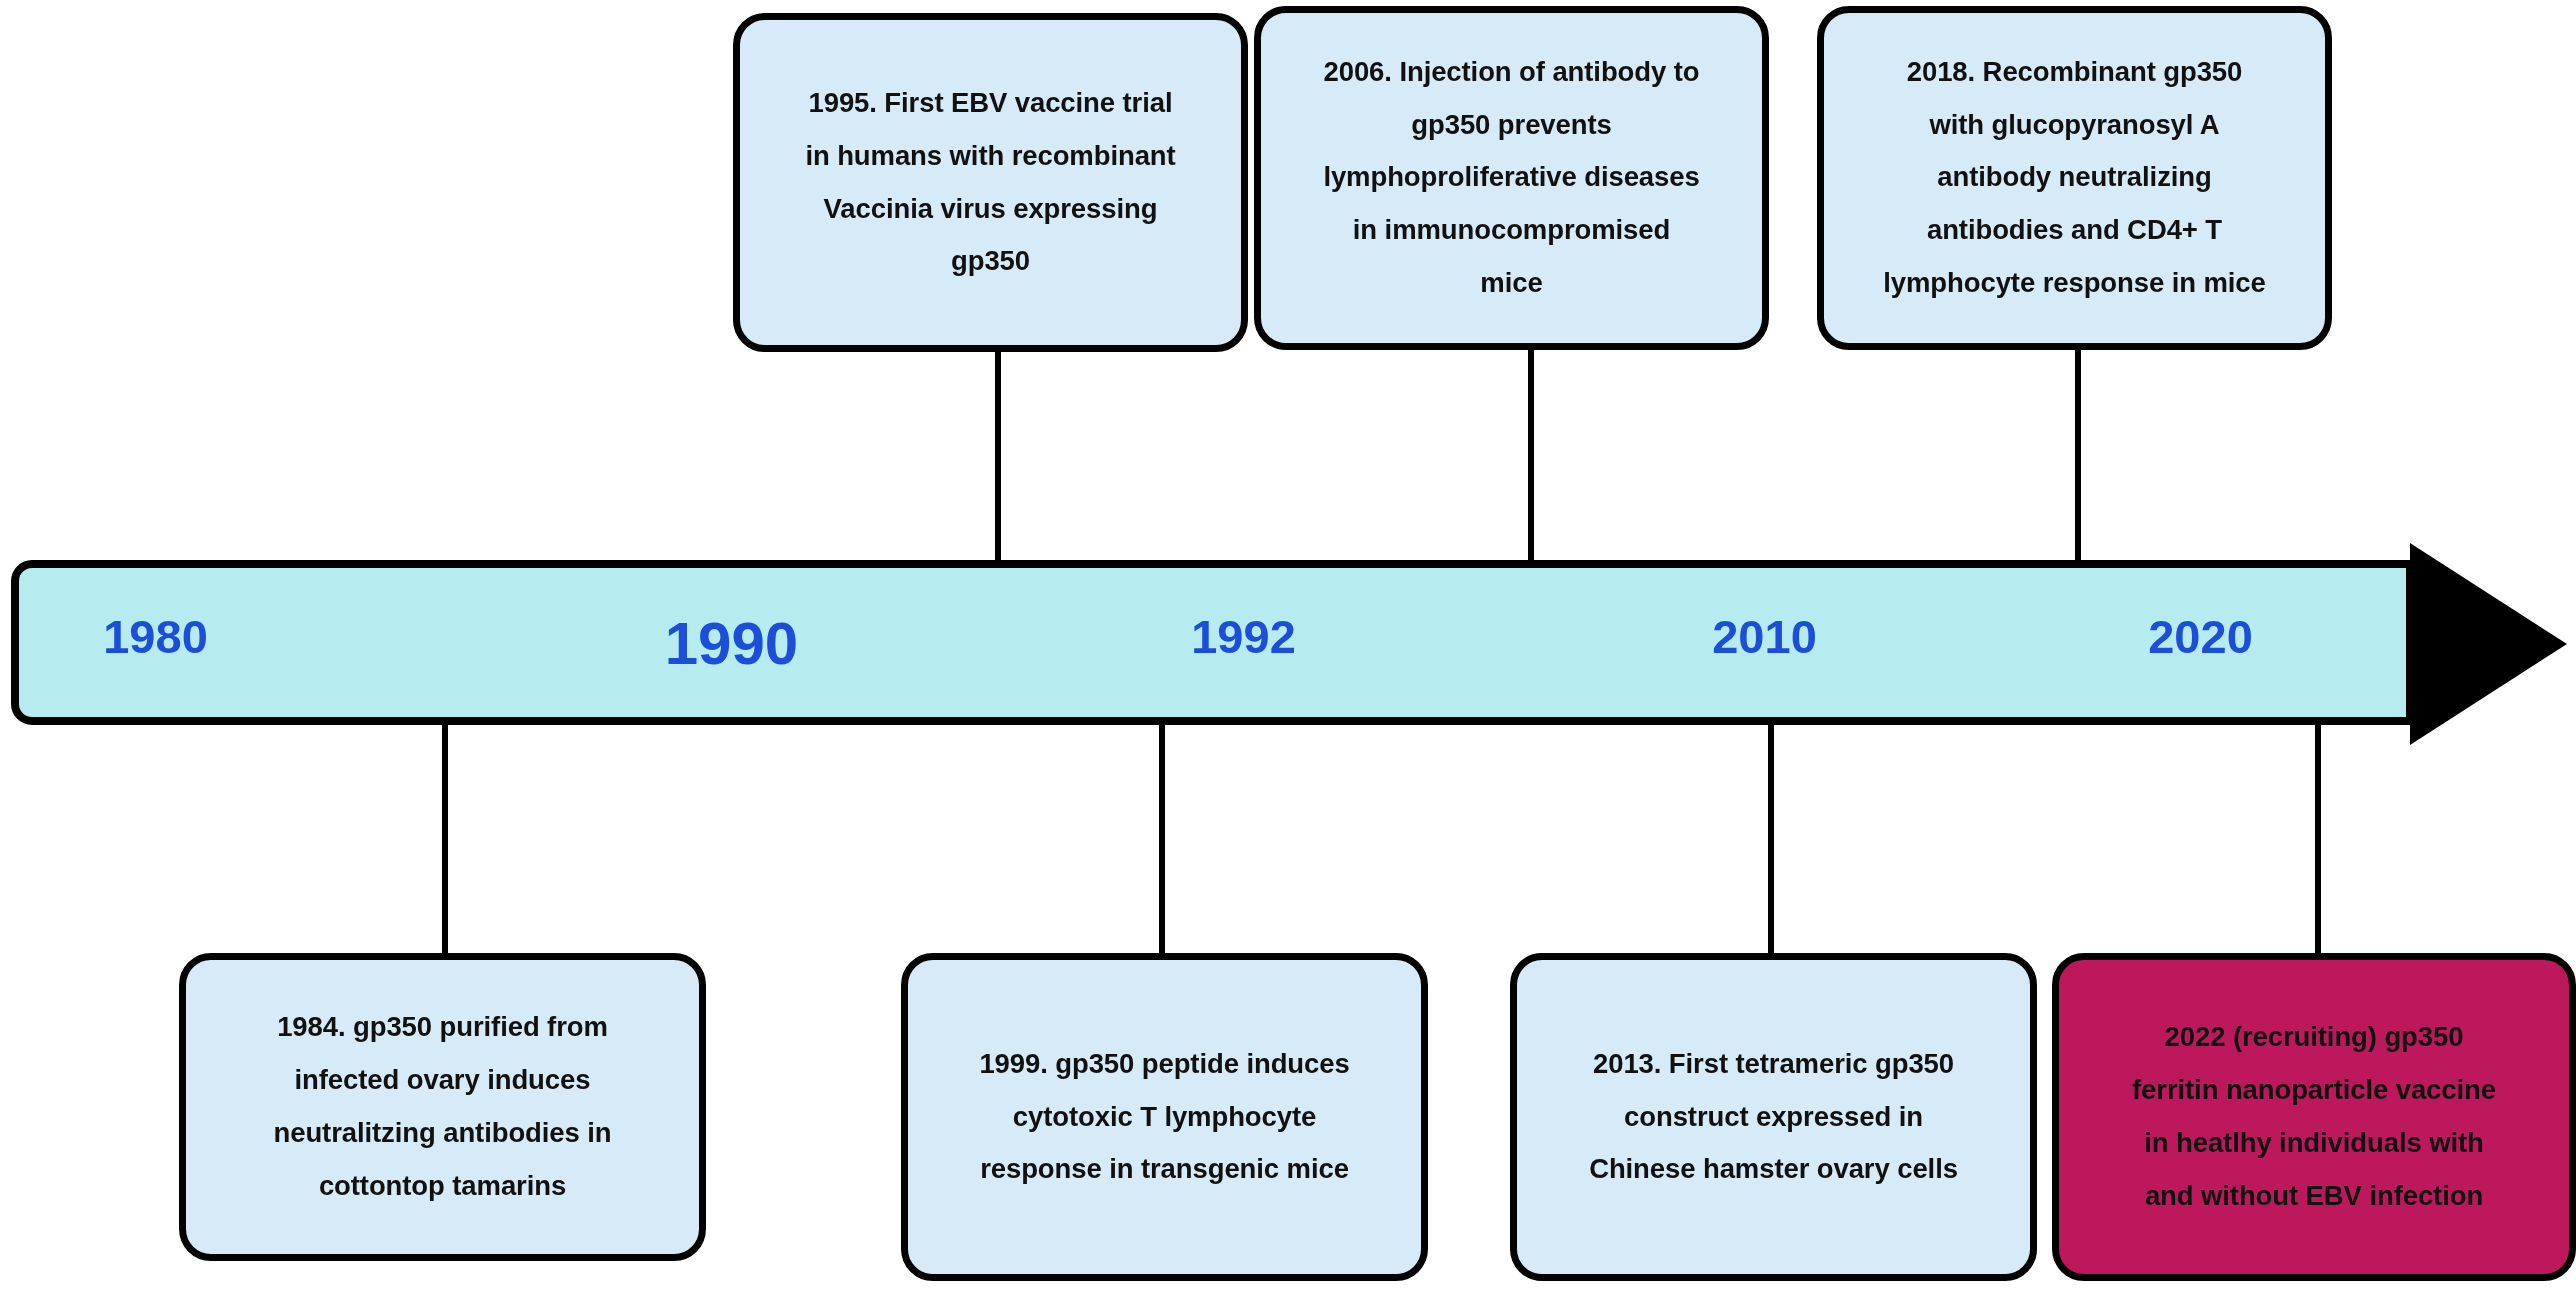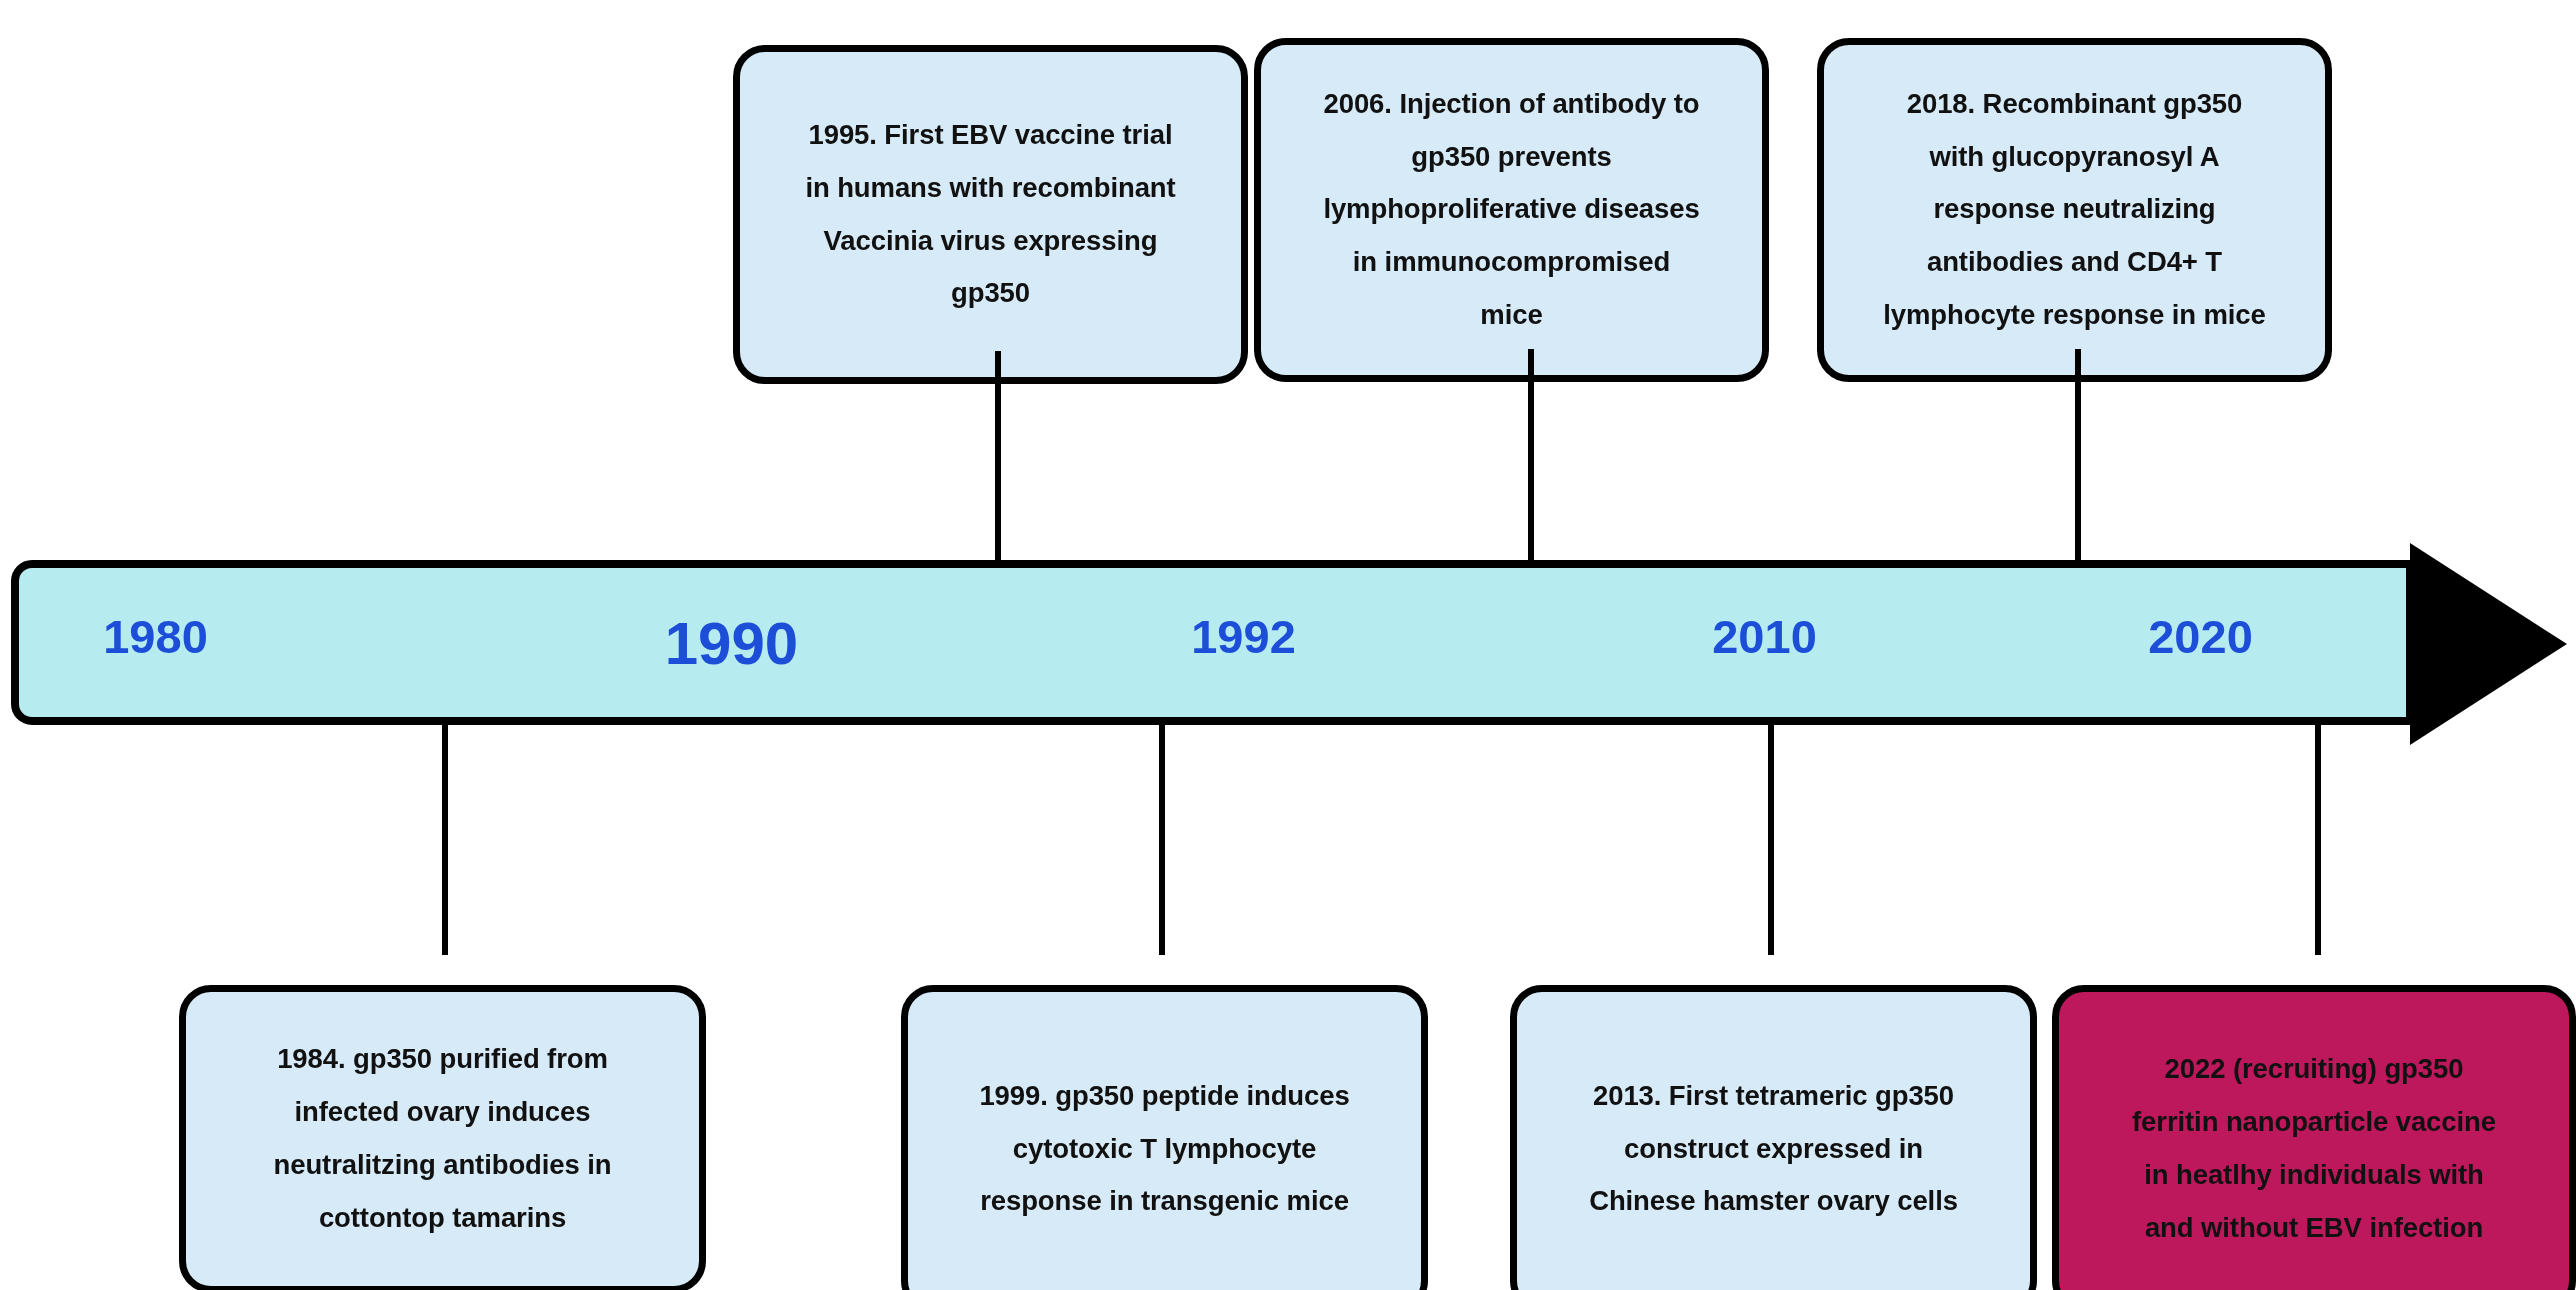--- a/index.html
+++ b/index.html
@@ -27,21 +27,20 @@
     background: #D6EAF8;
     display: flex;
     flex-direction: column;
     align-items: center;
     justify-content: center;
     text-align: center;
     padding: 10.5px 15px;
     font-weight: bold;
     color: #111111;
     letter-spacing: -0.1px;
-    margin-top: 32px;
   }
   .event-box.highlight {
     background: #be185d;
   }
   .event-line {
     display: block;
     width: 100%;
     line-height: 1.92;
     white-space: nowrap;
   }
@@ -91,21 +90,21 @@
     <span class="event-line">2006. Injection of antibody to</span>
     <span class="event-line">gp350 prevents</span>
     <span class="event-line">lymphoproliferative diseases</span>
     <span class="event-line">in immunocompromised</span>
     <span class="event-line">mice</span>
   </div>
 
   <div class="event-box" style="left:1817px; top:5.9px; width:515px; height:344px; font-size:27.5px;">
     <span class="event-line">2018. Recombinant gp350</span>
     <span class="event-line">with glucopyranosyl A</span>
-    <span class="event-line">response neutralizing</span>
+    <span class="event-line">antibody neutralizing</span>
     <span class="event-line">antibodies and CD4+ T</span>
     <span class="event-line">lymphocyte response in mice</span>
   </div>
 
   <div class="connector" style="left:995px; top:351px; height:214px;"></div>
   <div class="connector" style="left:1528px; top:349px; height:216px;"></div>
   <div class="connector" style="left:2075px; top:349px; height:216px;"></div>
 
   <div class="axis-bar" style="left:10.5px; top:560px; width:2403px; height:165px; border-radius:21px 0 0 21px;"></div>
 

